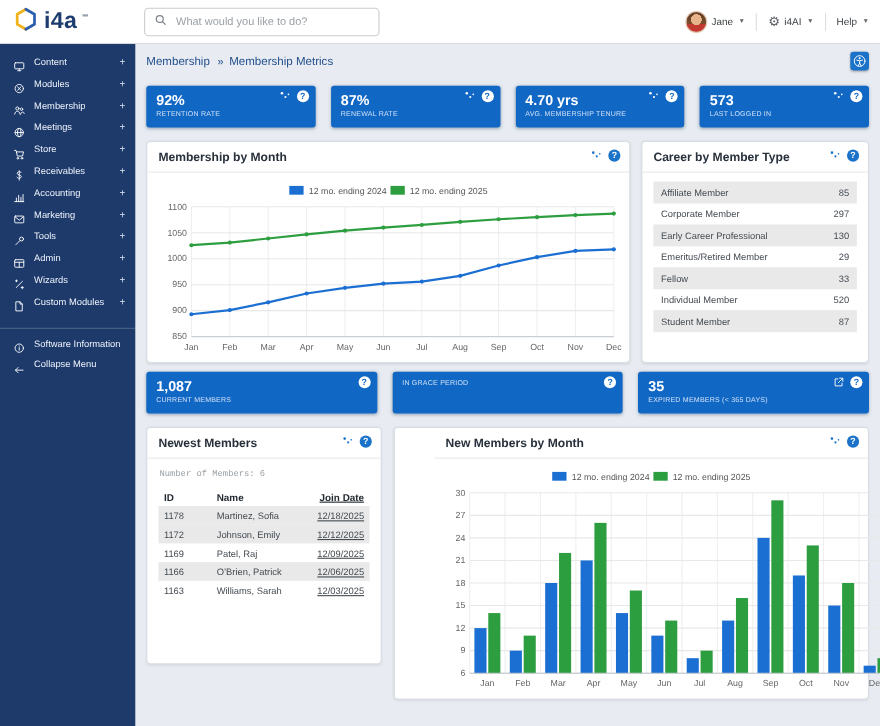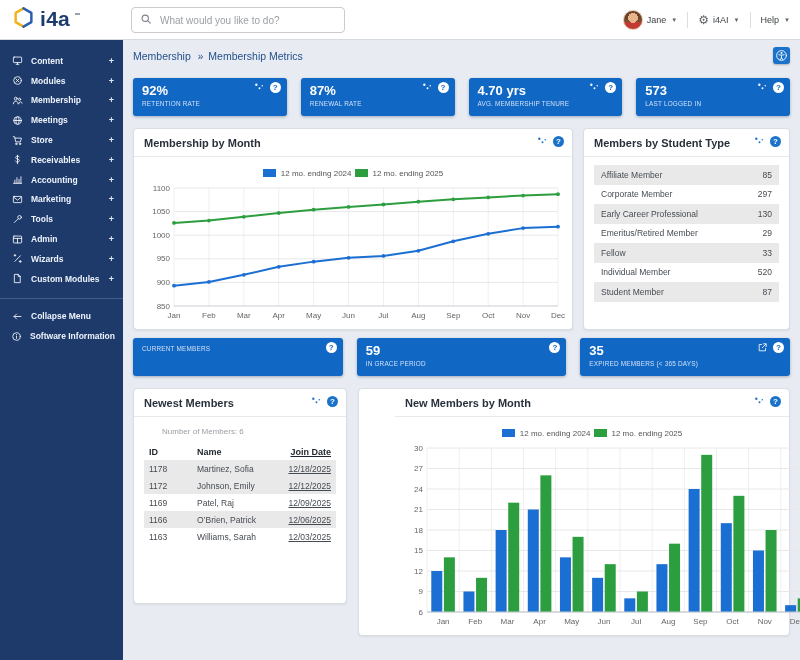--- a/index.html
+++ b/index.html
@@ -23,21 +23,21 @@
   .caret{font-size:6px;color:#666;margin-left:1px;}
   .avatar{width:20px;height:20px;border-radius:50%;border:1px solid #e2c6b0;
     background:
       radial-gradient(circle at 50% 38%, #e8b48c 0 34%, rgba(0,0,0,0) 35%),
       linear-gradient(180deg, #6b4328 0 42%, #7a4c2c 43% 60%, #c23b33 61%);}
   .vdiv{width:1px;height:16px;background:#ddd;}
   .gear{font-size:12px;color:#5f6368;line-height:1;}
 
   
   #sidebar{position:absolute;left:0;top:40px;width:123px;height:620px;background:var(--navy);padding-top:11px;}
-  .sitem{display:flex;align-items:center;height:19.8px;padding:0 9px 0 11px;color:#eef3fb;font-size:8.5px;cursor:pointer;font-weight:bold;}
+  .sitem{display:flex;height:19.8px;padding:0 9px 0 11px;color:#eef3fb;font-size:8.5px;cursor:pointer;}
   .sic{width:12px;display:flex;justify-content:center;align-items:center;color:#ffffff;}
   .slabel{flex:1;margin-left:8px;white-space:nowrap;}
   .plus{color:#dfe8f5;font-size:9px;}
   .side-sep{border-top:1px solid rgba(255,255,255,.18);margin:9px 0 8px;}
 
   
   main{position:absolute;left:123px;top:40px;width:677px;height:620px;}
   .crumbs{position:absolute;left:10px;top:10px;font-size:10.5px;color:#24508c;display:flex;gap:7px;align-items:center;font-weight:500;}
   .crumb{cursor:pointer;}
   .crumb-sep{font-size:10px;color:#24508c;letter-spacing:-2px;}
@@ -69,21 +69,21 @@
 
   .legend{display:flex;justify-content:center;gap:3px;align-items:center;height:14px;margin:1px 0 3px;}
   .li{display:flex;align-items:center;gap:5px;font-size:8px;color:#555;}
   .sw{width:13px;height:8px;display:inline-block;}
   .chart-svg{display:block;}
 
   .trow{display:flex;justify-content:space-between;align-items:center;height:19.5px;padding:0 7px;font-size:8.5px;color:#454b52;}
   .trow.alt{background:var(--altrow);}
   .trow.total{background:var(--blue);color:#fff;margin-top:0;}
 
-  .count{font-size:8px;color:#9aa0a6;margin:2px 18px 7px;}
+  .count{font-size:8px;color:#9aa0a6;margin:2px 1px 7px;font-family:Liberation Mono, monospace;}
   .nrow{display:flex;height:17px;align-items:center;padding:0 5px;font-size:8.5px;color:#454b52;}
   .nrow.nhead{font-weight:bold;color:#1f262d;font-size:9px;}
   .nrow.alt{background:var(--altrow);}
   .c-id{width:48px;}
   .c-name{flex:1;}
   .c-date{width:60px;text-align:right;text-decoration:underline;}
 </style>
 </head>
 <body>
 
@@ -254,33 +254,33 @@
           </span>
           <span class="slabel">Custom Modules</span>
           <span class="plus">+</span>
         </div>
       </div>
     <div class="side-sep"></div>
     <div id="side-footer">
         <div class="sitem">
           <span class="sic" style="display: inline-flex;">
             <svg viewBox="0 0 16 16" width="11" height="11" fill="none" stroke="currentColor" stroke-width="1.2" stroke-linecap="round" stroke-linejoin="round">
-              <path d="M13 8H3M6.5 4.5 3 8l3.5 3.5"></path>
-            </svg>
-          </span>
-          <span class="slabel">Collapse Menu</span>
-        </div>
-        <div class="sitem">
-          <span class="sic" style="display: inline-flex;">
-            <svg viewBox="0 0 16 16" width="11" height="11" fill="none" stroke="currentColor" stroke-width="1.2" stroke-linecap="round" stroke-linejoin="round">
               <circle cx="8" cy="8" r="5.5"></circle>
               <path d="M8 7.3v3.4M8 5v.2"></path>
             </svg>
           </span>
           <span class="slabel">Software Information</span>
+        </div>
+        <div class="sitem">
+          <span class="sic" style="display: inline-flex;">
+            <svg viewBox="0 0 16 16" width="11" height="11" fill="none" stroke="currentColor" stroke-width="1.2" stroke-linecap="round" stroke-linejoin="round">
+              <path d="M13 8H3M6.5 4.5 3 8l3.5 3.5"></path>
+            </svg>
+          </span>
+          <span class="slabel">Collapse Menu</span>
         </div>
       </div>
   </nav>
 
   <main>
     <div class="crumbs">
       <span class="crumb">Membership</span>
       <span class="crumb-sep">»</span>
       <span class="crumb">Membership Metrics</span>
     </div>
@@ -438,21 +438,21 @@
             <circle cx="309.27272727272725" cy="16.328000000000003" r="1.9" fill="#2d9e3f"></circle>
             <circle cx="344.1818181818182" cy="14.439999999999998" r="1.9" fill="#2d9e3f"></circle>
             <circle cx="379.09090909090907" cy="12.551999999999992" r="1.9" fill="#2d9e3f"></circle>
             <circle cx="414" cy="11.13600000000001" r="1.9" fill="#2d9e3f"></circle>
           </svg>
       </div>
     </section>
 
     <section class="card type-card">
       <div class="card-head">
-        <span>Members by Student Type</span>
+        <span>Career by Member Type</span>
         <span class="cicons">
             <span class="ic-b" style="display: inline-flex;">
               <svg viewBox="0 0 16 16" width="11" height="11" fill="none" stroke="currentColor" stroke-width="1.2" stroke-linecap="round" stroke-linejoin="round">
                 <circle cx="3.4" cy="4" r="1.7" fill="currentColor" stroke="none"></circle>
                 <circle cx="8" cy="9" r="1.4" fill="currentColor" stroke="none"></circle>
                 <circle cx="12" cy="5.6" r="1.1" fill="currentColor" stroke="none"></circle>
               </svg>
             </span>
             <span class="help-dot">?</span>
           </span>
@@ -487,27 +487,27 @@
             <span>87</span>
           </div>
         </div>
     </section>
 
     <div id="kpi2" class="kpi-row">
         <div class="kpi">
           <span class="cicons">
             <span class="help-dot">?</span>
           </span>
+          <div class="kv">1,087</div>
           <div class="kl">CURRENT MEMBERS</div>
         </div>
         <div class="kpi">
           <span class="cicons">
             <span class="help-dot">?</span>
           </span>
-          <div class="kv">59</div>
           <div class="kl">IN GRACE PERIOD</div>
         </div>
         <div class="kpi">
           <span class="cicons">
             <span class="ic-w" style="display: inline-flex;">
               <svg viewBox="0 0 16 16" width="11" height="11" fill="none" stroke="currentColor" stroke-width="1.2" stroke-linecap="round" stroke-linejoin="round">
                 <path d="M6.8 3.6H3.2v9.2h9.2V9.2"></path>
                 <path d="M9.2 2.6h4.2v4.2M13 3 7.6 8.4"></path>
               </svg>
             </span>

